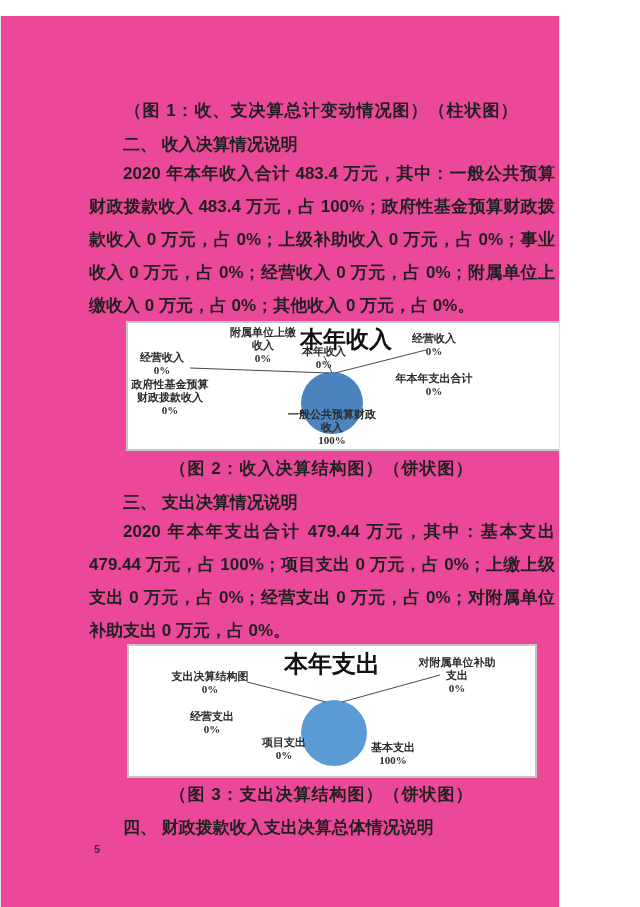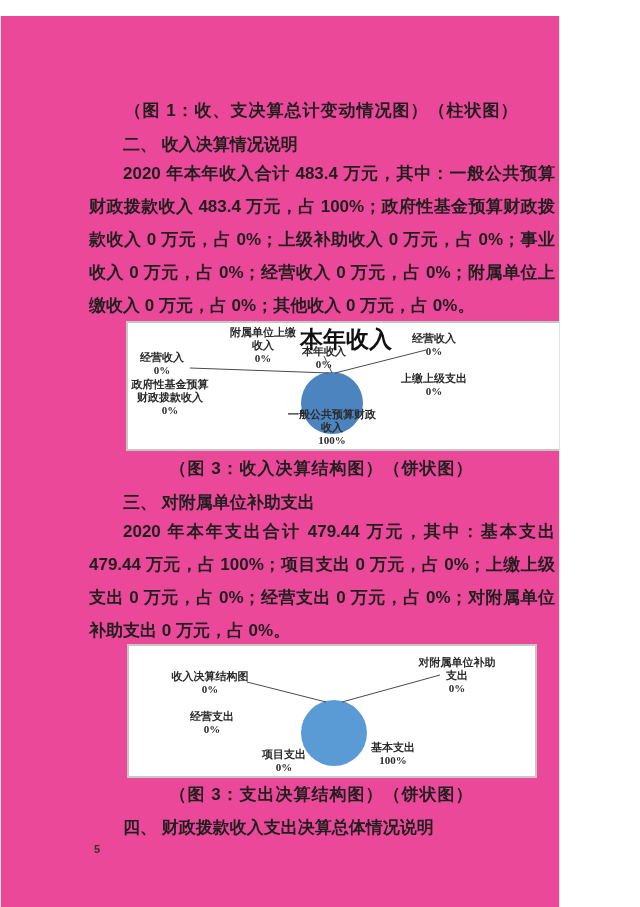--- a/index.html
+++ b/index.html
@@ -65,21 +65,21 @@
   .il1{left:99px;top:3px;width:72px;}
   .il2{left:166px;top:22px;width:60px;z-index:1;}
   .il3{left:276px;top:9px;width:60px;}
   .il4{left:260px;top:49px;width:92px;}
   .il5{left:0px;top:55px;width:84px;}
   .il6{left:160px;top:85px;width:88px;z-index:6;}
   
   .el0{left:40px;top:24px;width:82px;}
   .el1{left:286px;top:10px;width:84px;}
   .el2{left:52px;top:64px;width:62px;}
-  .el3{left:124px;top:102px;width:62px;}
+  .el3{left:124px;top:90px;width:62px;}
   .el4{left:232px;top:95px;width:64px;z-index:6;}
   .page-number{
     position:absolute;left:93px;top:827px;
     font-size:11px;font-weight:600;color:#333;
   }
   
   .cap1{top:83px;}
   .h2{top:117px;}
   .p1{top:141px;}
   .cap2{top:441px;}
@@ -117,47 +117,48 @@
     </div>
     <div class="clabel il2">
       <span>本年收入</span>
       <span>0%</span>
     </div>
     <div class="clabel il3">
       <span>经营收入</span>
       <span>0%</span>
     </div>
     <div class="clabel il4">
-      <span>上缴上级支出</span>
+      <span>年本年支出合计</span>
       <span>0%</span>
     </div>
     <div class="clabel il5">
       <span>政府性基金预算财政拨款收入</span>
       <span>0%</span>
     </div>
     <div class="clabel il6">
       <span>一般公共预算财政收入</span>
       <span>100%</span>
     </div>
   </div>
 
-  <div class="caption cap2">（图 3：收入决算结构图）（饼状图）</div>
+  <div class="caption cap2">（图 2：收入决算结构图）（饼状图）</div>
 
-  <div class="heading h3">三、 对附属单位补助支出</div>
+  <div class="heading h3">三、 支出决算情况说明</div>
 
   <p class="para p2">2020 年本年支出合计 479.44 万元，其中：基本支出 479.44 万元，占 100%；项目支出 0 万元，占 0%；上缴上级支出 0 万元，占 0%；经营支出 0 万元，占 0%；对附属单位补助支出 0 万元，占 0%。</p>
 
   <div class="chart-box chart2">
+    <div class="chart-title">本年支出</div>
     <div class="pie pie2"></div>
     <svg class="leader-svg" width="406" height="130">
       <line x1="118" y1="36" x2="197" y2="56"></line>
       <line x1="311" y1="29" x2="213" y2="56"></line>
     </svg>
     <div class="clabel el0">
-      <span>收入决算结构图</span>
+      <span>支出决算结构图</span>
       <span>0%</span>
     </div>
     <div class="clabel el1">
       <span>对附属单位补助支出</span>
       <span>0%</span>
     </div>
     <div class="clabel el2">
       <span>经营支出</span>
       <span>0%</span>
     </div>

